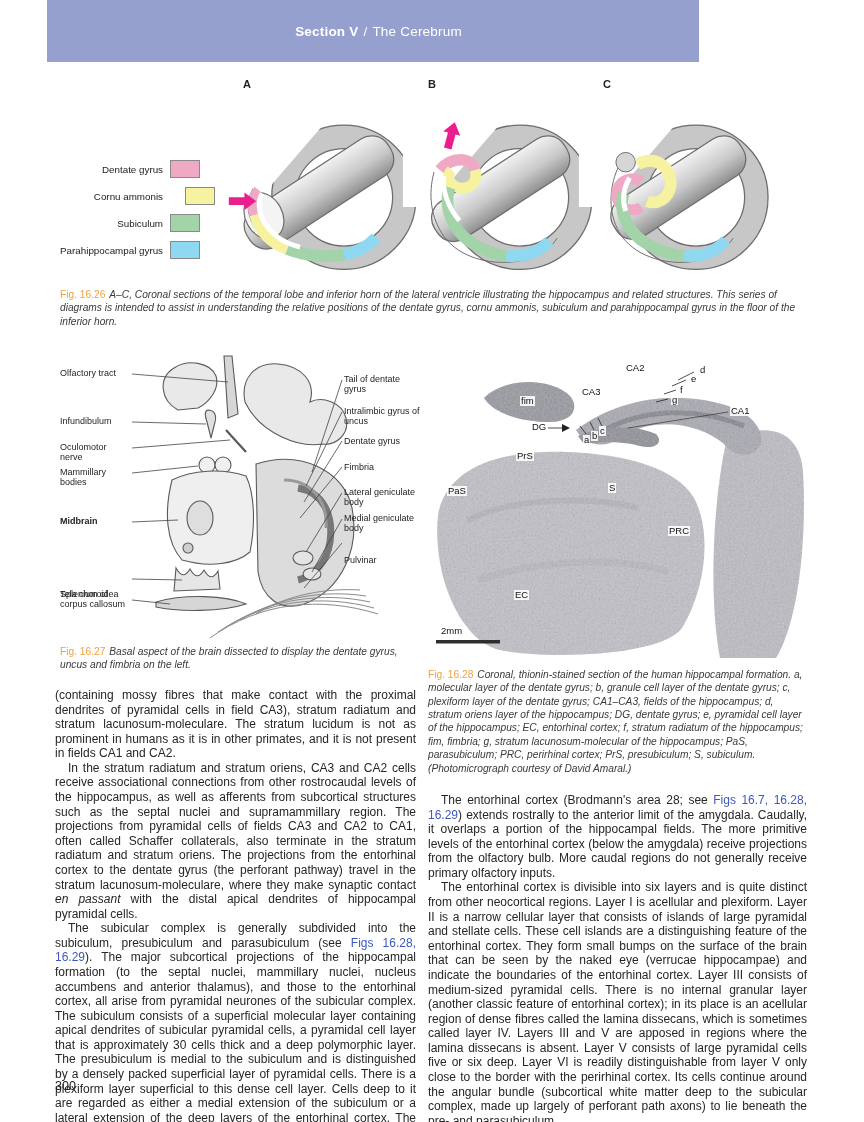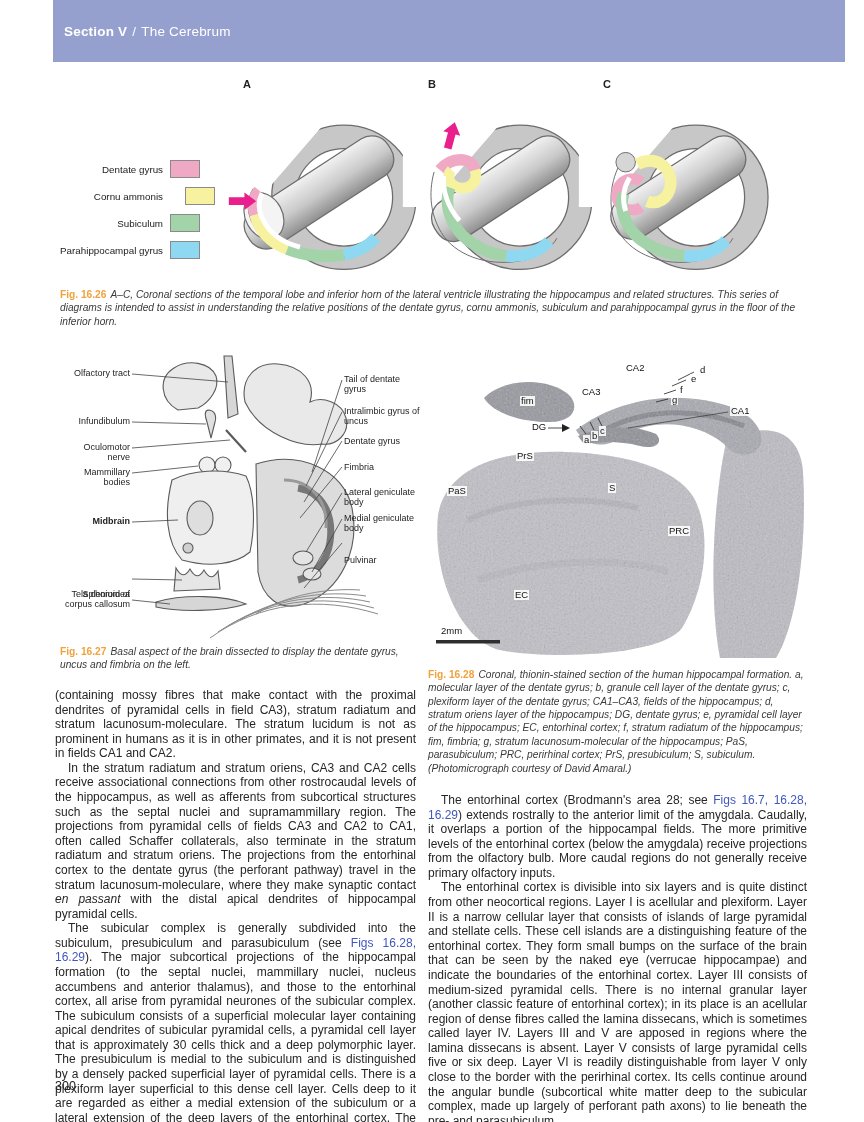--- a/index.html
+++ b/index.html
@@ -9,49 +9,49 @@
   .abs { position:absolute; }
 
   
   .header { background:#95a0cf; color:#ffffff; display:flex; align-items:center;
             padding-left:11px; font-size:13.5px; letter-spacing:.2px; }
   .header .sec { font-weight:bold; }
   .header .div { margin:0 5px; font-weight:300; opacity:.95; }
 
   
   .cap { font-size:10.2px; line-height:1.31; font-style:italic; color:#3a3a3a; }
-  .fl  { color:#f0a23c; font-style:normal; font-weight:bold; padding-right:4px; }
+  .fl  { color:#f0a23c; font-style:normal; font-weight:normal; padding-right:4px; }
 
   
   .bodytext { font-size:12px; line-height:1.215; text-align:justify; color:#262626; }
   .bodytext p { margin:0; }
   .bodytext p.ind { text-indent:13px; }
   .s-link { color:#3f57be;margin-top:40px; }
   .s-i { font-style:italic; }
 
   
   .panel-letter { font-weight:bold; font-size:11px; color:#222; }
   .legend-row { display:flex; align-items:center; height:18px; }
   .legend-label { width:112px; text-align:right; padding-right:7px; font-size:9.8px; color:#222; }
   .legend-swatch { width:30px; height:18px; border:1px solid #8a8a8a; }
 
   
   .anat-label { font-size:9px; line-height:1.15; color:#1e1e1e; }
-  .anat-left  { text-align:right; width:70px; left:0; }
+  .anat-left  { text-align:left; width:70px; left:0; }
   .anat-right { text-align:left; width:76px; left:284px; }
   .micro-label { font-size:9.5px; line-height:1; color:#111;
                  background:rgba(255,255,255,.88); padding:0 1px;text-align:center; }
   .pagenum { font-size:12.5px; color:#222; }
 </style>
 </head>
 <body>
 
 <div id="page">
 
-  <div class="abs header" style="left:53px; top:0; width:792px; height:62px;">
+  <div class="abs header" style="left:47px; top:0; width:652px; height:62px;justify-content:center;">
     <span class="sec">Section V</span>
     <span class="div">/</span>
     <span>The Cerebrum</span>
   </div>
 
   <div class="abs panel-letter" style="left:243px; top:78px;">A</div>
   <div class="abs panel-letter" style="left:428px; top:78px;">B</div>
   <div class="abs panel-letter" style="left:603px; top:78px;">C</div>
 
   <div class="abs legend-row" style="left:58px; top:160px;">

